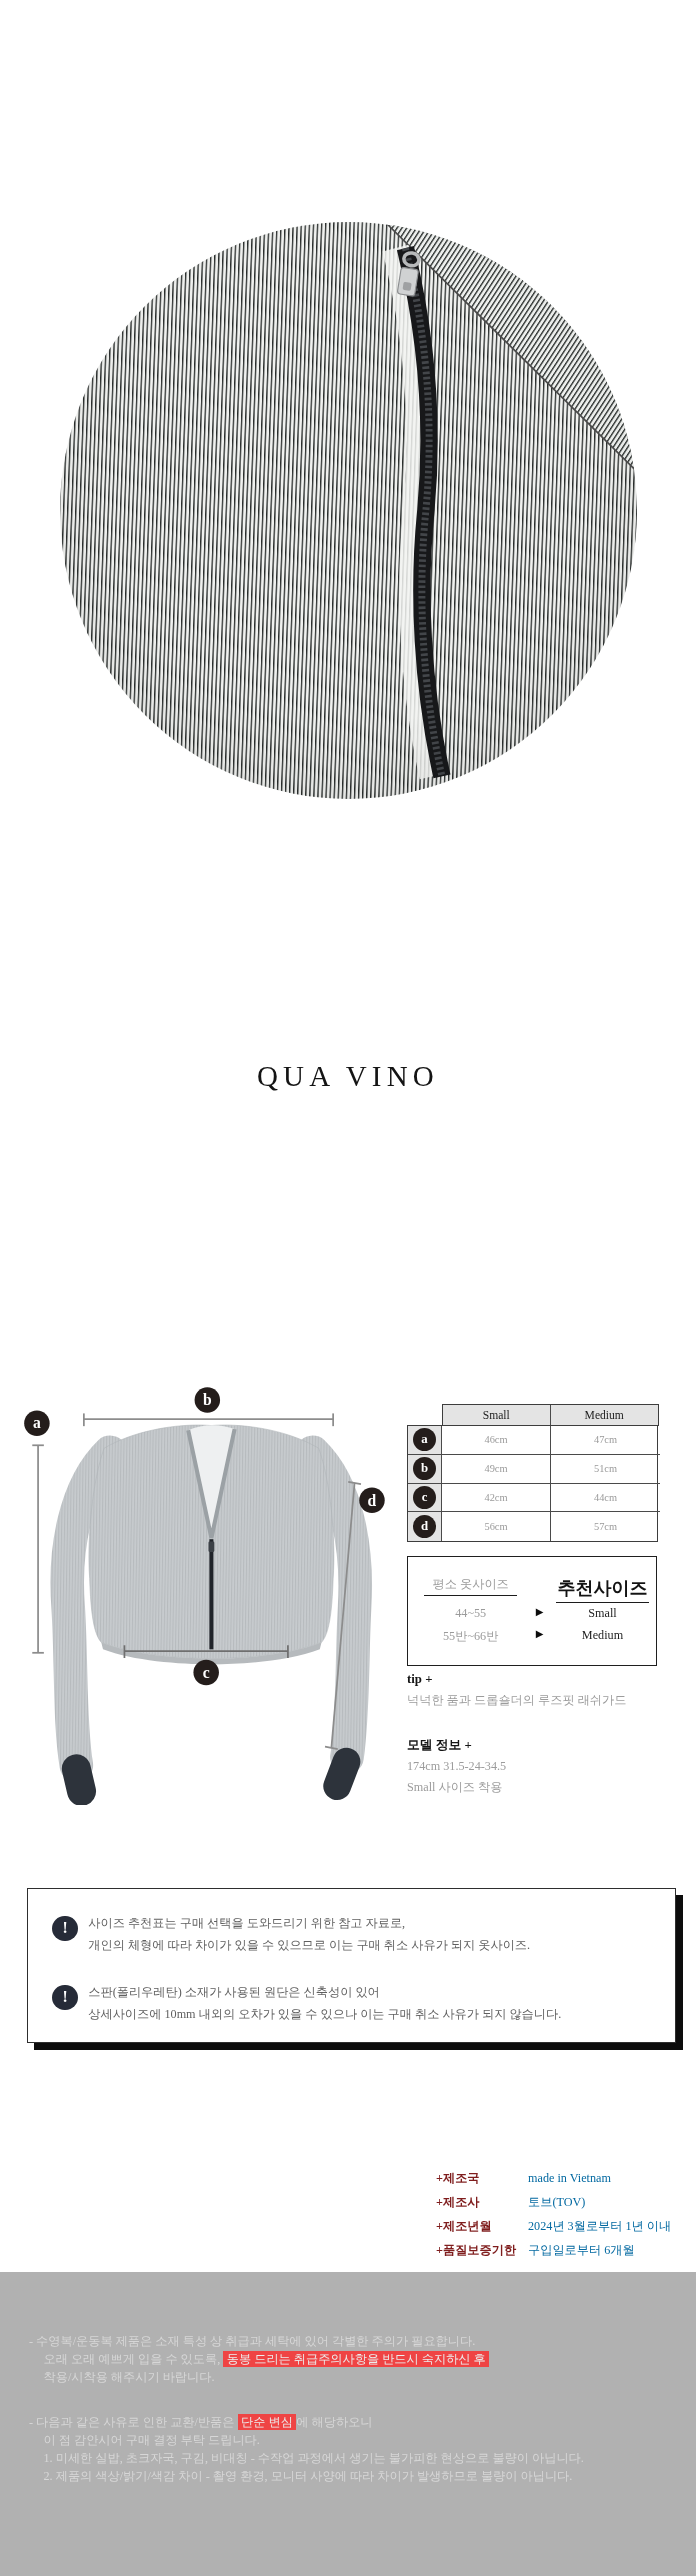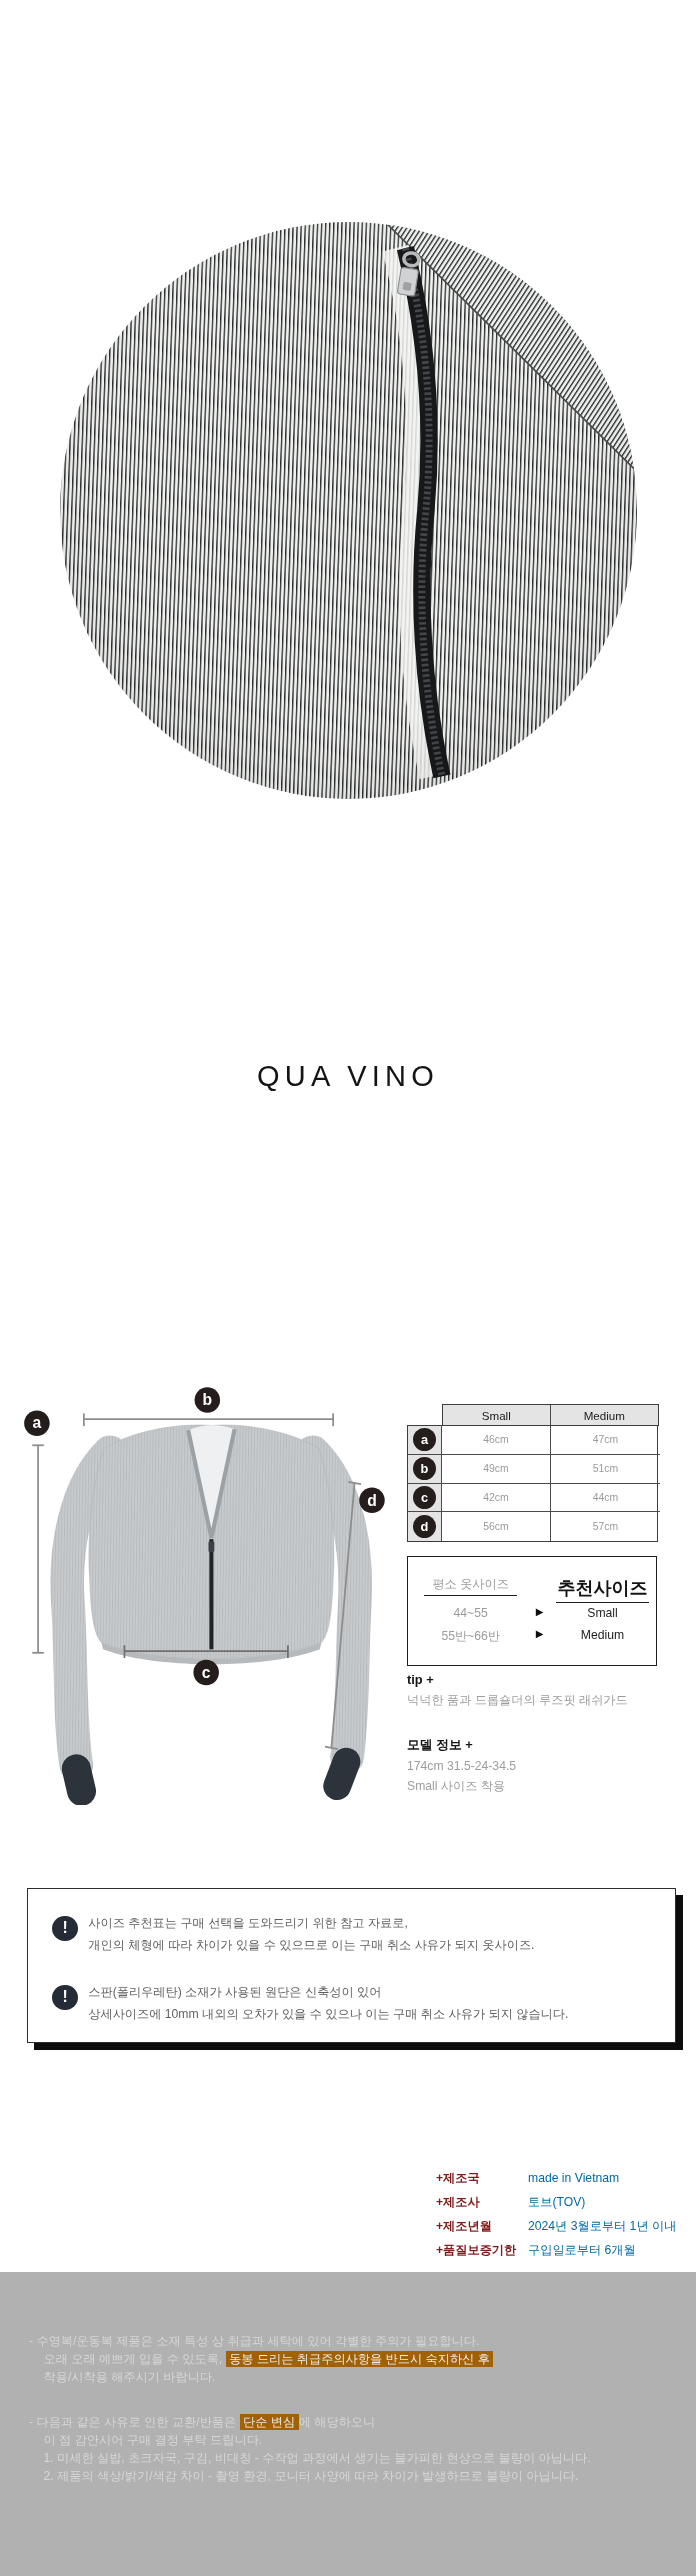--- a/index.html
+++ b/index.html
@@ -1,17 +1,17 @@
 <!DOCTYPE html>
 <html style="font-size:9.3px"><head>
 <meta charset="utf-8">
 <style>
   html,body{margin:0;padding:0;background:#ffffff;}
   .page{position:relative;width:696px;height:2576px;background:#ffffff;overflow:hidden;
-        font-family:Liberation Sans, sans-serif;}
+        font-family:Liberation Serif, serif;}
   .abs{position:absolute;}
 
   
   .hero{left:60px;top:222px;width:577px;height:577px;}
 
   
   .logo{left:0;top:1060px;width:696px;text-align:center;font-size:29px;font-weight:300;
         letter-spacing:5.2px;color:#141414;}
 
   
@@ -67,21 +67,21 @@
   .mfg{left:436px;top:2166px;}
   .mfg-row{display:flex;height:24px;align-items:center;}
   .mfg-label{width:92px;font-size:12.2px;font-weight:bold;color:#7f1d1d;}
   .mfg-value{font-size:12.2px;color:#0369a1;}
 
   
   .footer{left:0;top:2272px;width:696px;height:304px;background:#b1b1b1;box-sizing:border-box;
           padding:60px 0 0 29px;color:#d7d7d7;font-size:12.2px;}
   .footer .line{line-height:18px;white-space:nowrap;}
   .footer .indent{padding-left:14.5px;}
-  .hl{background:#a16207;color:#ececec;padding:0.6px 3.5px;text-align:right;}
+  .hl{background:#ef4444;color:#ececec;padding:0.6px 3.5px;text-align:right;}
   .returns{margin-top:27px;}
 </style>
 </head>
 <body>
 
 <div class="page">
 
   <svg class="abs hero" width="577" height="577" viewBox="0 0 994 994">
     <defs>
       <pattern id="fabV" width="7" height="12" patternUnits="userSpaceOnUse" patternTransform="rotate(2)">

